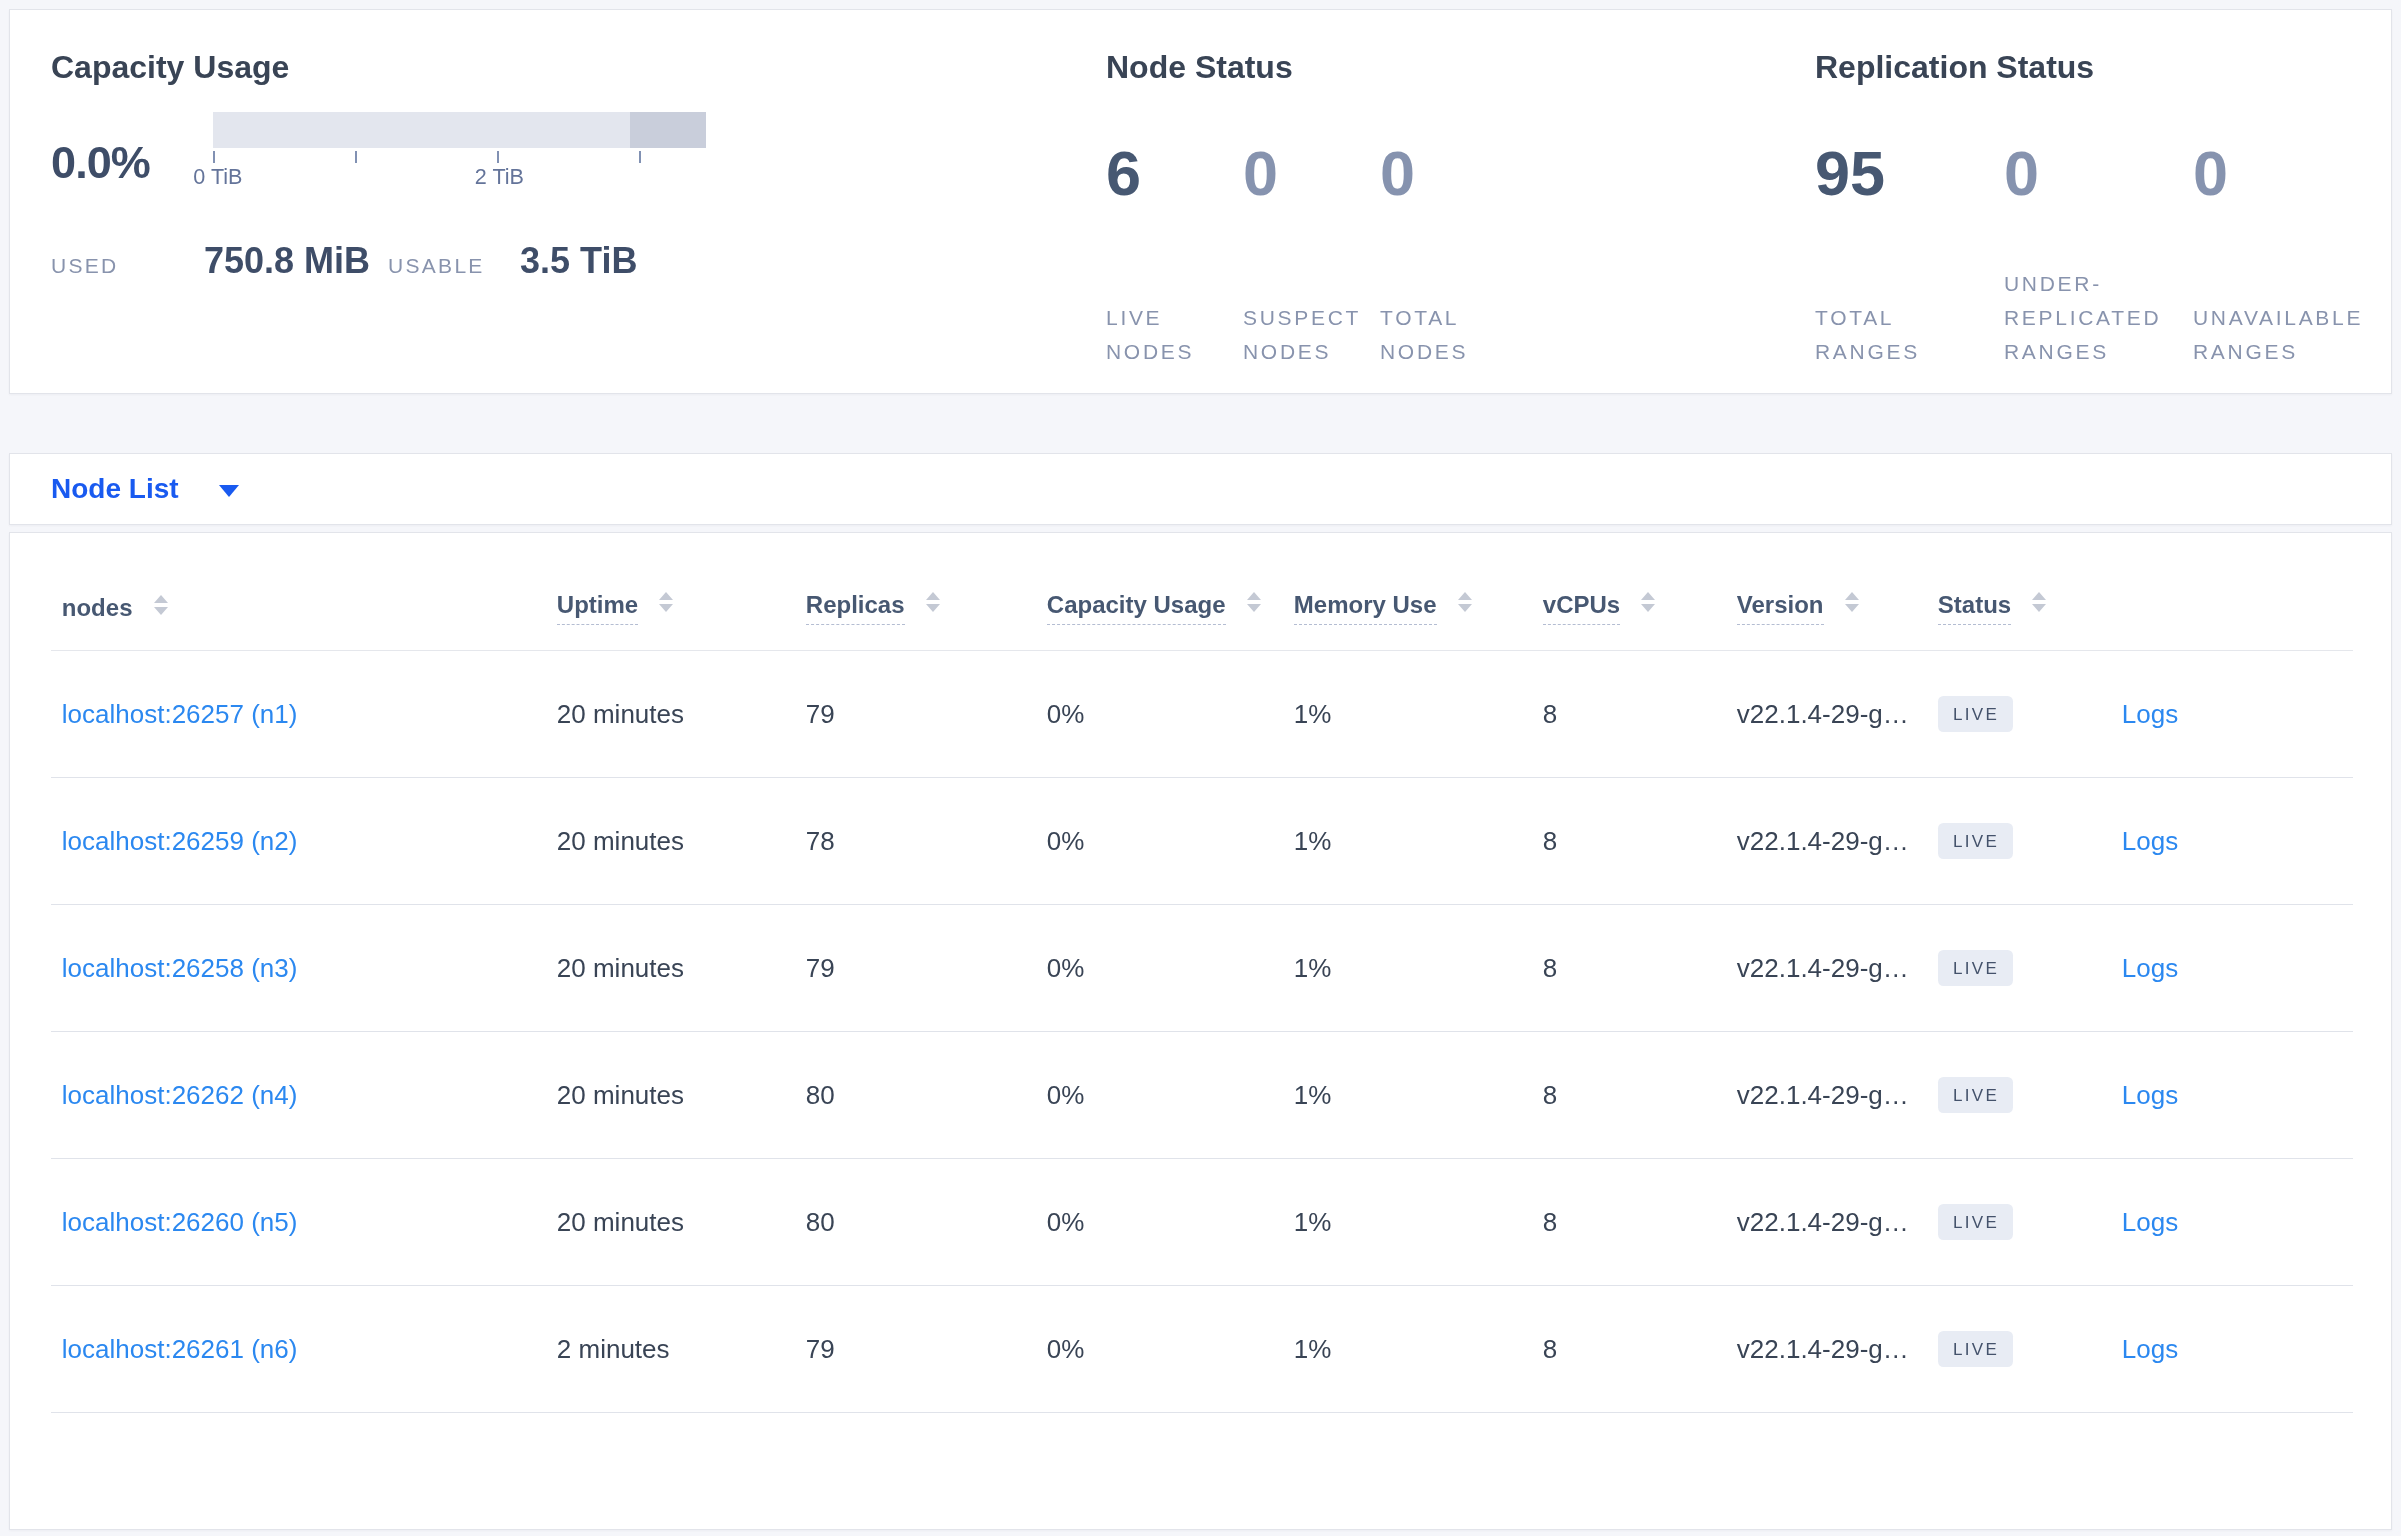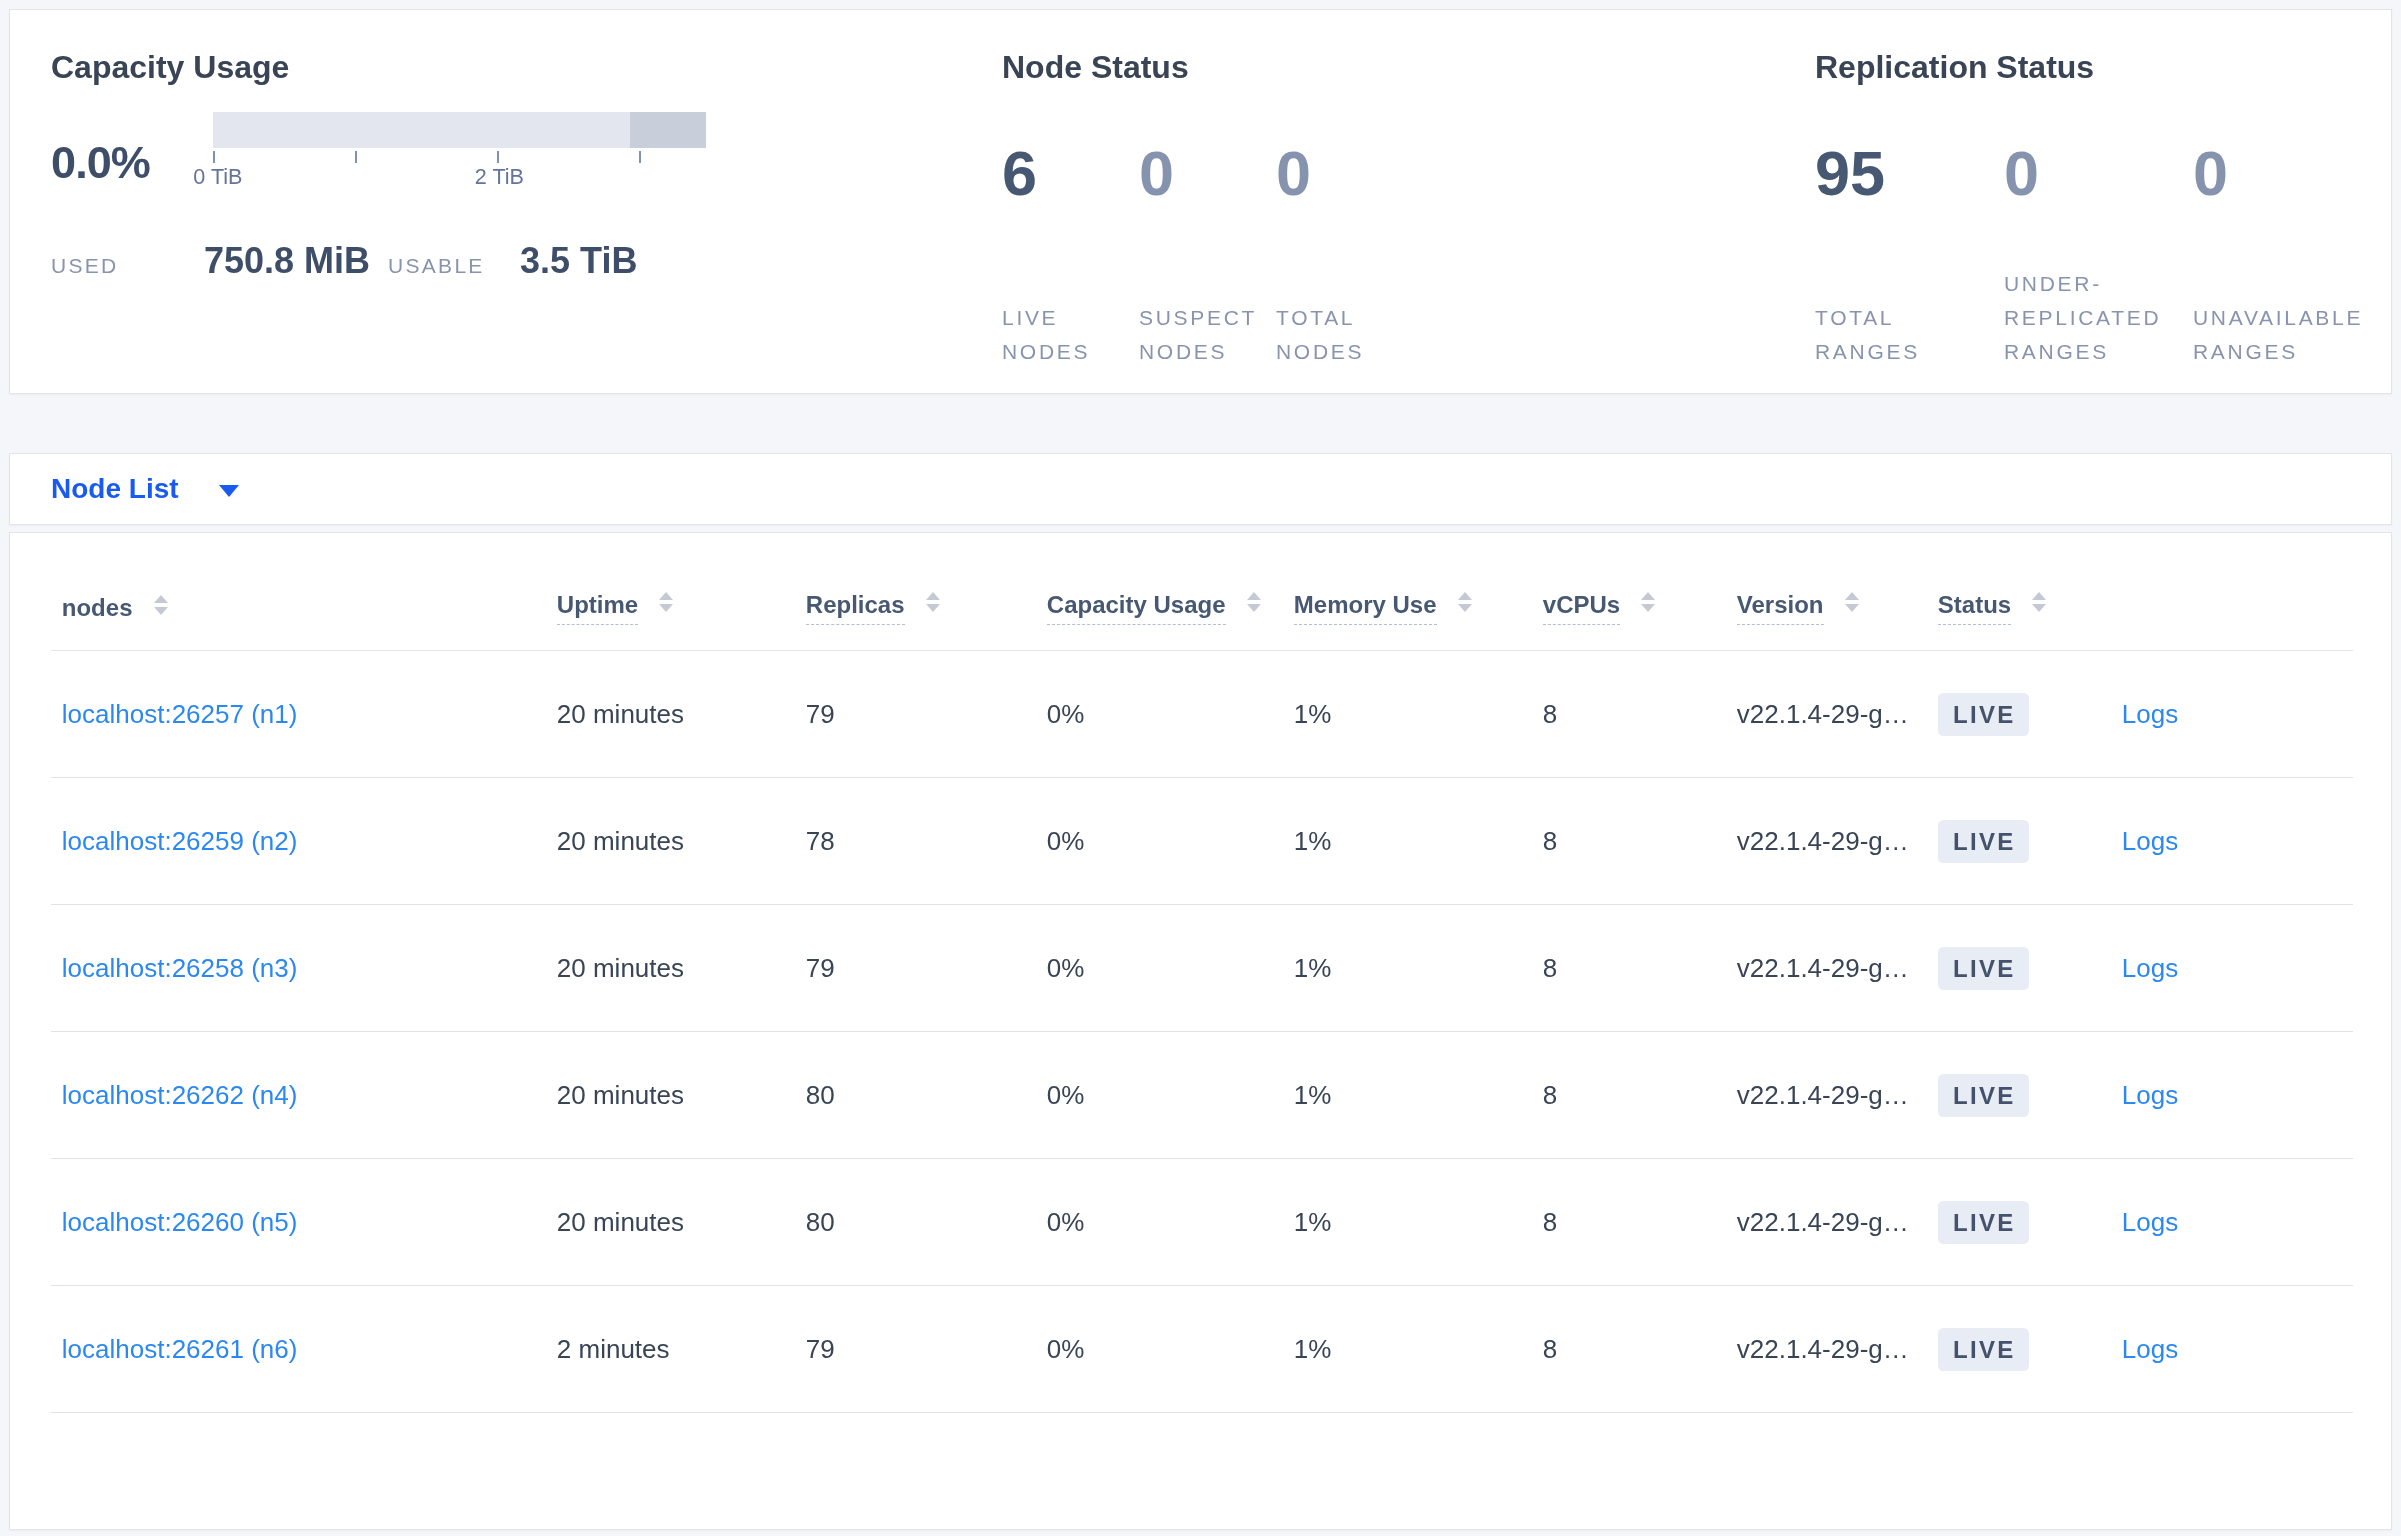--- a/index.html
+++ b/index.html
@@ -16,21 +16,21 @@
     background: #ffffff;
     border: 0.9px solid #e2e4ea;
     border-radius: 0;
     box-shadow: 0 0.9px 1.8px rgba(40,50,70,0.04);
   }
 
   
   .summary-panel { left: 9px; top: 9px; right: 9px; height: 385px; }
   .sec { position: absolute; top: 41px; }
   .sec-capacity { left: 41px; width: 937px; }
-  .sec-nodes { left: 992px; width: 685px; }
+  .sec-nodes { left: 1096px; width: 685px; }
   .sec-replication { left: 1805px; width: 568px; }
   .sec-title { font-size: 32px; font-weight: 600; color: #394455; line-height: 1; }
 
   .cap-row { display: flex; align-items: center; margin-top: 52px; }
   .cap-pct { width: 162px; font-size: 45px; font-weight: 700; color: #3e4d68; line-height: 1; letter-spacing: -0.9px; }
   .cap-bar-wrap { width: 493px; position: relative; margin-top: -23.4px; }
   .cap-bar { height: 36px; background: #e3e6ee; position: relative; overflow: hidden; }
   .cap-bar-used { position: absolute; left: 0; top: 0; height: 100%; width: 0%; background: #3e4d68; }
   .cap-bar-dark { position: absolute; right: 0; top: 0; height: 100%; width: 15.5%; background: #c9cedb; }
   .cap-ticks { position: relative; height: 16px; }
@@ -84,21 +84,21 @@
   .sort .up { border-bottom: 8px solid #c4c9d4; margin-bottom: 3.6px; }
   .sort .down { border-top: 8px solid #c4c9d4; }
   td {
     font-size: 26px; color: #394455; height: 127px; padding-left: 10.8px;
     border-bottom: 0.9px solid #e0e3ea; vertical-align: middle; white-space: nowrap;
   }
   td a { color: #2b88f0; text-decoration: none; cursor: pointer; }
   td.logs { padding-right: 50px; }
   .badge {
     display: inline-block; background: #e8ecf4; color: #44526b;
-    font-size: 24px; font-weight: 700; letter-spacing: 2.3px;
+    font-size: 17px; font-weight: 400; letter-spacing: 2.3px;
     padding: 10px 13.5px 9px 15.3px; border-radius: 5.4px; line-height: 1;
   }
 </style>
 </head>
 <body>
 
 <section class="card summary-panel">
 
   <div class="sec sec-capacity">
     <h3 class="sec-title">Capacity Usage</h3>

